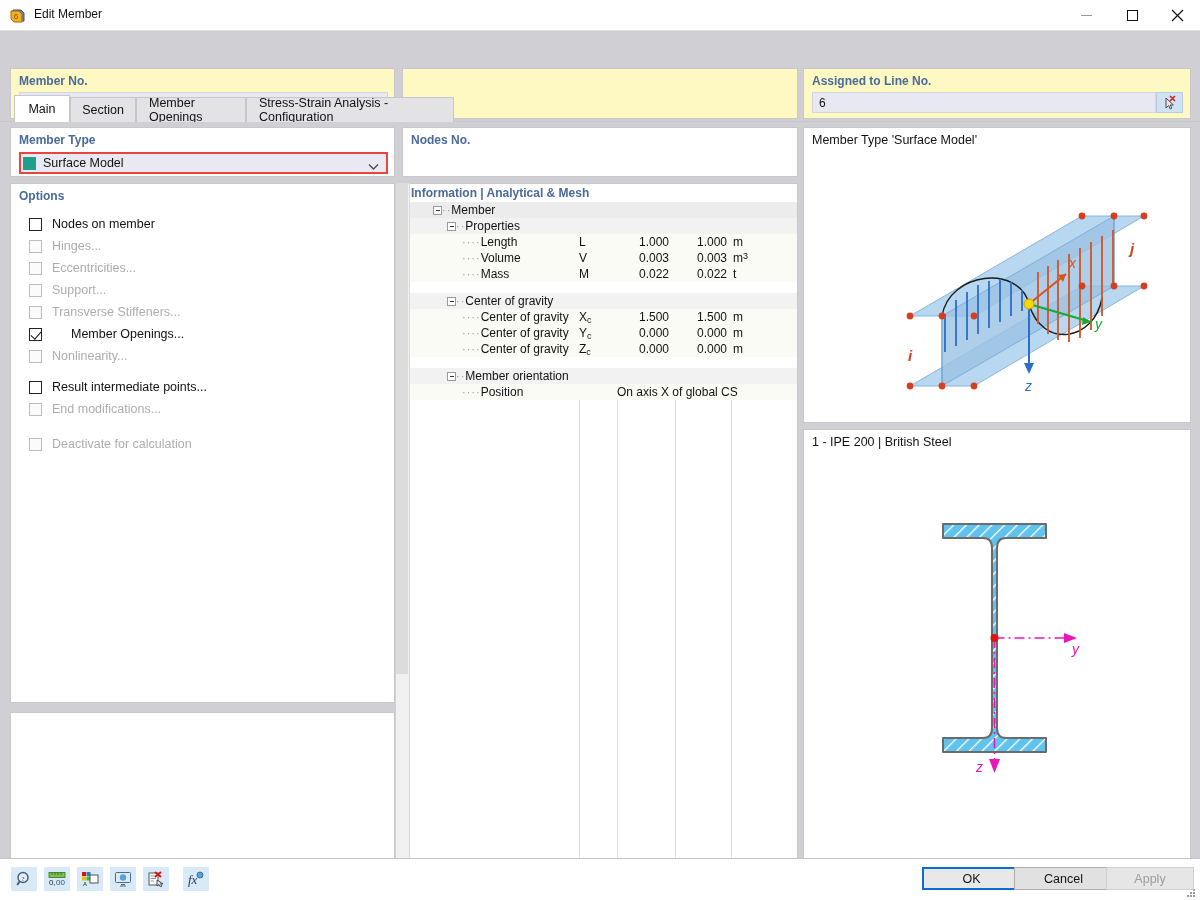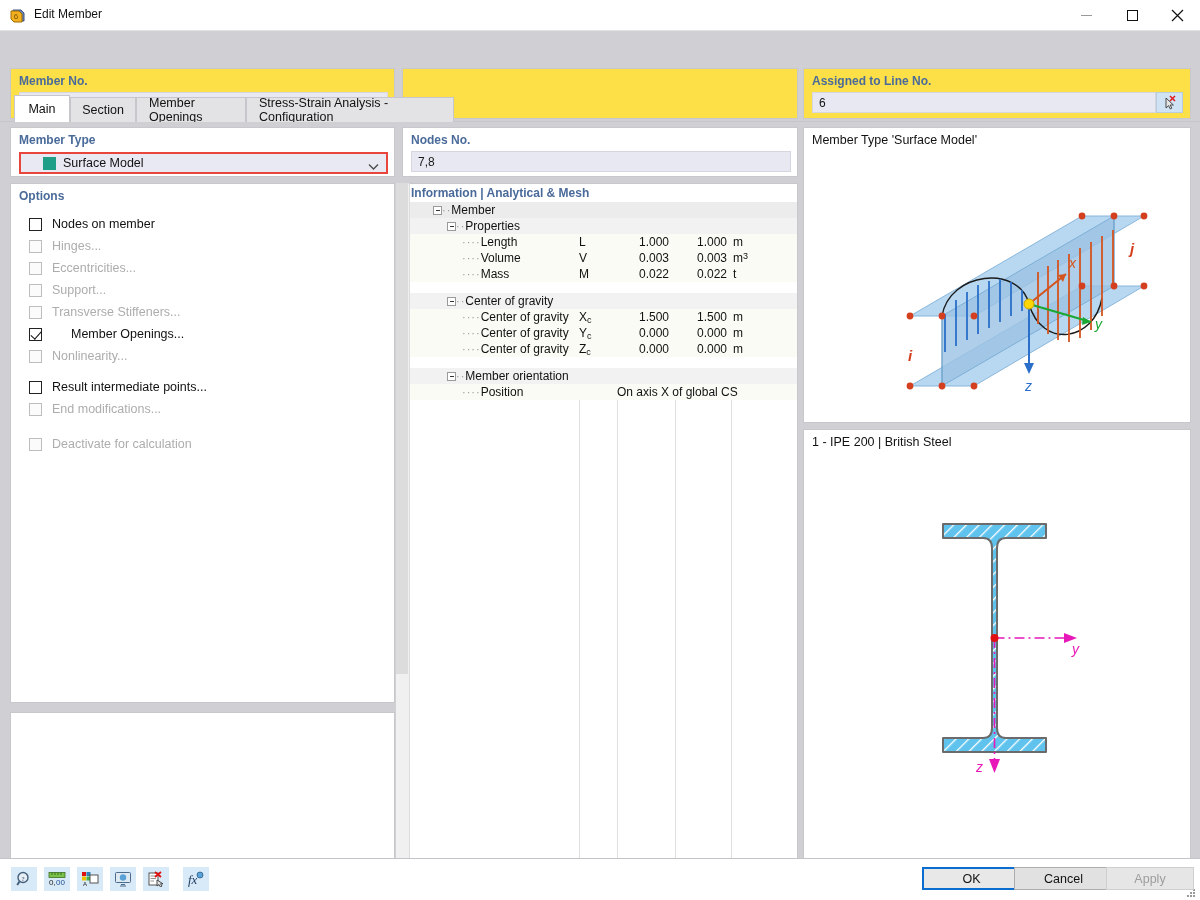--- a/index.html
+++ b/index.html
@@ -19,21 +19,21 @@
   .wbtn { position:absolute; top:0; width:46px; height:31px; display:flex; align-items:center; justify-content:center; }
   .wmin { left:1063px; }
   .wmax { left:1109px; }
   .wclose { left:1155px; width:45px; }
   .wmin i { display:block; width:11px; height:1px; background:#9a9a9a; }
   .wmax i { display:block; width:11px; height:11px; border:1px solid #111; }
   .wclose svg { display:block; }
 
   
   .hdrstrip { position:absolute; left:0; top:31px; width:1200px; height:63px; background:#d0d0d4; }
-  .hdrbox { position:absolute; background:#fde047; border:1px solid #c8c8cc;text-decoration:underline; }
+  .hdrbox { position:absolute; background:#fef9c3; border:1px solid #c8c8cc;text-decoration:underline; }
   .hdrbox .lbl { position:absolute; left:8px; top:5px; font-size:12px; font-weight:bold; color:#4a6b9a; }
   .hdrbox .fld { position:absolute; left:8px; top:23px; height:21px; background:#e8e8f2; border:1px solid #d6d6e0; padding:2px 6px; font-size:12px; color:#111; line-height:16px; }
 
   #hdr-member { left:10px; top:37px; width:385px; height:51px; }
   #hdr-member .fld { width:369px; }
   #hdr-empty { left:402px; top:37px; width:396px; height:51px; }
   #hdr-line { left:803px; top:37px; width:388px; height:51px; }
   #hdr-line .fld { width:344px; }
   .pickbtn { position:absolute; right:7px; top:23px; width:27px; height:21px; background:#cfe3f5; border:1px solid #b8ccdd; display:flex; align-items:center; justify-content:center; }
 
@@ -47,21 +47,21 @@
   
   .body { position:absolute; left:0; top:122px; width:1200px; height:666px; background:#d0d0d4; }
   .panel { position:absolute; background:#ffffff; border:1px solid #c8c8cc; }
   .grouplbl { position:absolute; font-size:12px; font-weight:bold; color:#4a6b9a; }
 
   
   #p-membertype { left:10px; top:5px; width:385px; height:50px; }
   #p-options    { left:10px; top:61px; width:385px; height:520px; }
   #p-blank      { left:10px; top:590px; width:385px; height:190px; }
 
-  .combo { position:absolute; left:8px; top:24px; width:369px; height:22px; background:#e9e9f3; border:2px solid #e8453c; display:flex; align-items:center; padding:0 20px; }
+  .combo { position:absolute; left:8px; top:24px; width:369px; height:22px; background:#e9e9f3; border:2px solid #e8453c; display:flex; align-items:center; padding:0 0; }
   .swatch { width:13px; height:13px; background:#1f9e88; margin:0 7px 0 2px; flex:0 0 auto; }
   .combo .cv { font-size:12.5px; color:#111; }
   .combo .chev { position:absolute; right:7px; top:6px; }
 
   .optrow { position:absolute; left:18px; display:flex; align-items:flex-end; height:18px; }
   .cb { width:13px; height:13px; border:1px solid #222; background:#fff; margin-right:10px; position:relative; flex:0 0 auto; }
   .cb.dis { border-color:#bdbdbd; background:#fbfbfb; }
   .cb.chk:after { content:""; position:absolute; left:3px; top:0px; width:5px; height:9px; border:solid #111; border-width:0 1.6px 1.6px 0; transform:rotate(42deg); }
   .optlbl { font-size:12.5px; color:#111; }
   .optrow.dis .optlbl { color:#adadad; }
@@ -222,21 +222,20 @@
       <div class="optrow dis" style="top:249px;">
         <span class="cb dis"></span>
         <span class="optlbl">Deactivate for calculation</span>
       </div>
     </div>
 
     <div class="panel" id="p-blank"></div>
 
     <div class="panel" id="p-nodes">
       <div class="grouplbl" style="left:8px;top:5px;">Nodes No.</div>
-      <div class="fld">7,8</div>
     </div>
 
     <div class="panel" id="p-info">
       <div class="infohdr">
         <span>Information | Analytical &amp; Mesh</span>
       </div>
 
       <div class="tree">
         <div class="vline" style="left:176px;"></div>
         <div class="vline" style="left:214px;"></div>

